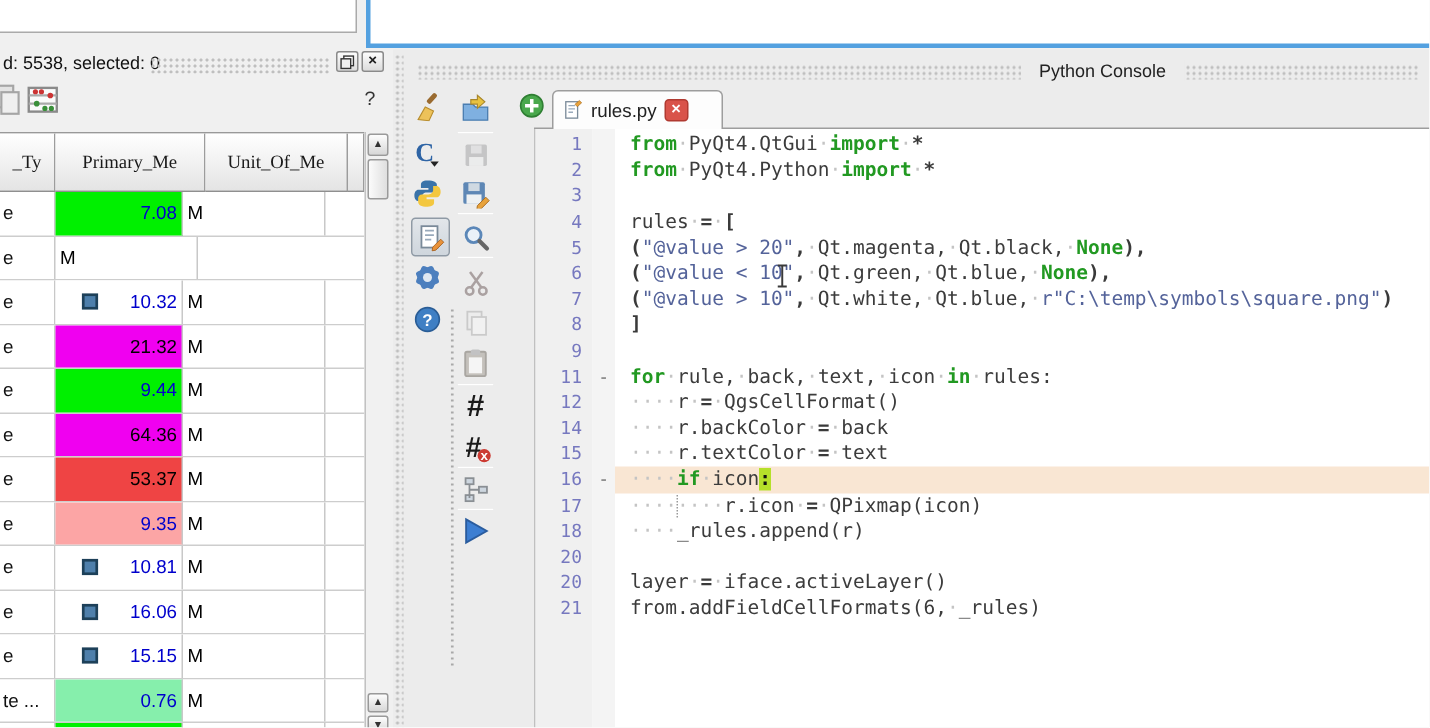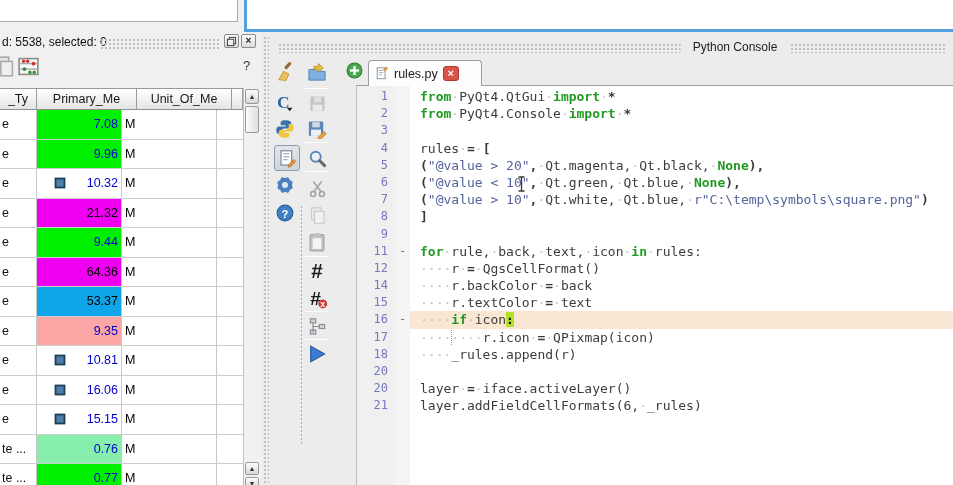--- a/index.html
+++ b/index.html
@@ -29,21 +29,21 @@
   .dock-btn { width:15px; height:14px; border:1px solid #8a8a8a; border-radius:2px;
     background:linear-gradient(#fdfdfd,#dcdcdc); display:flex; align-items:center; justify-content:center;
     font-size:10px; color:#222; line-height:1; }
   .attr-restore { left:224px; top:34px; }
   .attr-close   { left:241px; top:34px; font-weight:bold; }
   .attr-toolbar-icon { width:24px; height:24px; top:55px; }
   .attr-help { left:243px; top:58px; font-size:13px; color:#333; }
 
   .attr-table { left:0; top:88px; width:243px; height:397px; background:#fff;
     border-top:1px solid #999; overflow:hidden; }
-  .attr-header { display:flex; height:21px; }
+  .attr-header { display:flex; height:39px;font-family:Liberation Serif, serif; }
   .attr-header .hc { background:linear-gradient(#ffffff,#e4e4e4);
     border-right:1px solid #9c9c9c; border-bottom:1px solid #8f8f8f;
     font-size:12.5px; color:#1a1a1a; display:flex; align-items:center; justify-content:center; }
   .attr-rows { }
   .trow { display:flex; height:29.5px; border-bottom:1px solid #cdcdcd; background:#fff; }
   .trow .c0 { width:37px; border-right:1px solid #c8c8c8; font-size:12.5px;
     display:flex; align-items:center; padding-left:2px; color:#111; overflow:hidden; white-space:nowrap; }
   .trow .c1 { width:85px; border-right:1px solid #c8c8c8; font-size:12.5px;
     display:flex; align-items:center; justify-content:flex-end; padding-right:3px; position:relative; }
   .trow .c1 .row-sym { position:absolute; left:17px; top:50%; margin-top:-6px; }
@@ -157,23 +157,20 @@
         <div class="trow">
           <div class="c0">e</div>
           <div class="c1" style="background: rgb(0, 240, 0); color: rgb(0, 0, 204);">
             <span>7.08</span>
           </div>
           <div class="c2">M</div>
           <div class="c3"></div>
         </div>
         <div class="trow">
           <div class="c0">e</div>
-          <div class="c1" style="background: rgb(0, 240, 0); color: rgb(0, 0, 204);">
-            <span>9.96</span>
-          </div>
           <div class="c2">M</div>
           <div class="c3"></div>
         </div>
         <div class="trow">
           <div class="c0">e</div>
           <div class="c1" style="background: rgb(255, 255, 255); color: rgb(0, 0, 204);">
             <span class="row-sym">
               <svg width="12" height="12" viewBox="0 0 12 12">
                 <rect x="1.5" y="1.5" width="9" height="9" fill="#4e7fab" stroke="#1d4059" stroke-width="1.8"></rect>
               </svg>
@@ -202,21 +199,21 @@
         <div class="trow">
           <div class="c0">e</div>
           <div class="c1" style="background: rgb(240, 0, 240); color: rgb(0, 0, 0); justify-content: flex-end;">
             <span>64.36</span>
           </div>
           <div class="c2">M</div>
           <div class="c3"></div>
         </div>
         <div class="trow">
           <div class="c0">e</div>
-          <div class="c1" style="background: #0ea5e9; color: rgb(0, 0, 0);">
+          <div class="c1" style="background: #ef4444; color: rgb(0, 0, 0);">
             <span>53.37</span>
           </div>
           <div class="c2">M</div>
           <div class="c3"></div>
         </div>
         <div class="trow">
           <div class="c0">e</div>
           <div class="c1" style="background: #fca5a5; color: rgb(0, 0, 204);">
             <span>9.35</span>
           </div>
@@ -489,21 +486,21 @@
     <div class="foldmargin-bg"></div>
     <div class="code-lines" id="code-lines">
         <div class="cline">
           <div class="lnum">1</div>
           <div class="fold"></div>
           <div class="ctext"><span class="kw">from</span><span class="ws">·</span><span class="pl">PyQt4.QtGui</span><span class="ws">·</span><span class="kw">import</span><span class="ws">·</span><span class="op">*</span></div>
         </div>
         <div class="cline">
           <div class="lnum">2</div>
           <div class="fold"></div>
-          <div class="ctext"><span class="kw">from</span><span class="ws">·</span><span class="pl">PyQt4.Console</span><span class="ws">·</span><span class="kw">import</span><span class="ws">·</span><span class="op">*</span></div>
+          <div class="ctext"><span class="kw">from</span><span class="ws">·</span><span class="pl">PyQt4.Python</span><span class="ws">·</span><span class="kw">import</span><span class="ws">·</span><span class="op">*</span></div>
         </div>
         <div class="cline">
           <div class="lnum">3</div>
           <div class="fold"></div>
           <div class="ctext"></div>
         </div>
         <div class="cline">
           <div class="lnum">4</div>
           <div class="fold"></div>
           <div class="ctext"><span class="pl">rules</span><span class="ws">·</span><span class="op">=</span><span class="ws">·</span><span class="op">[</span></div>
@@ -574,21 +571,21 @@
           <div class="ctext"></div>
         </div>
         <div class="cline">
           <div class="lnum">20</div>
           <div class="fold"></div>
           <div class="ctext"><span class="pl">layer</span><span class="ws">·</span><span class="op">=</span><span class="ws">·</span><span class="pl">iface.activeLayer()</span></div>
         </div>
         <div class="cline">
           <div class="lnum">21</div>
           <div class="fold"></div>
-          <div class="ctext"><span class="pl">layer.addFieldCellFormats(6,</span><span class="ws">·</span><span class="pl">_rules)</span></div>
+          <div class="ctext"><span class="pl">from.addFieldCellFormats(6,</span><span class="ws">·</span><span class="pl">_rules)</span></div>
         </div>
       </div>
   </div>
 
   <div class="abs ibeam">
     <svg width="9" height="16" viewBox="0 0 9 16">
       <path d="M1.5 1 h6 M4.5 1 v14 M1.5 15 h6" stroke="#3a3a3a" stroke-width="1.3" fill="none"></path>
     </svg>
   </div>
 

